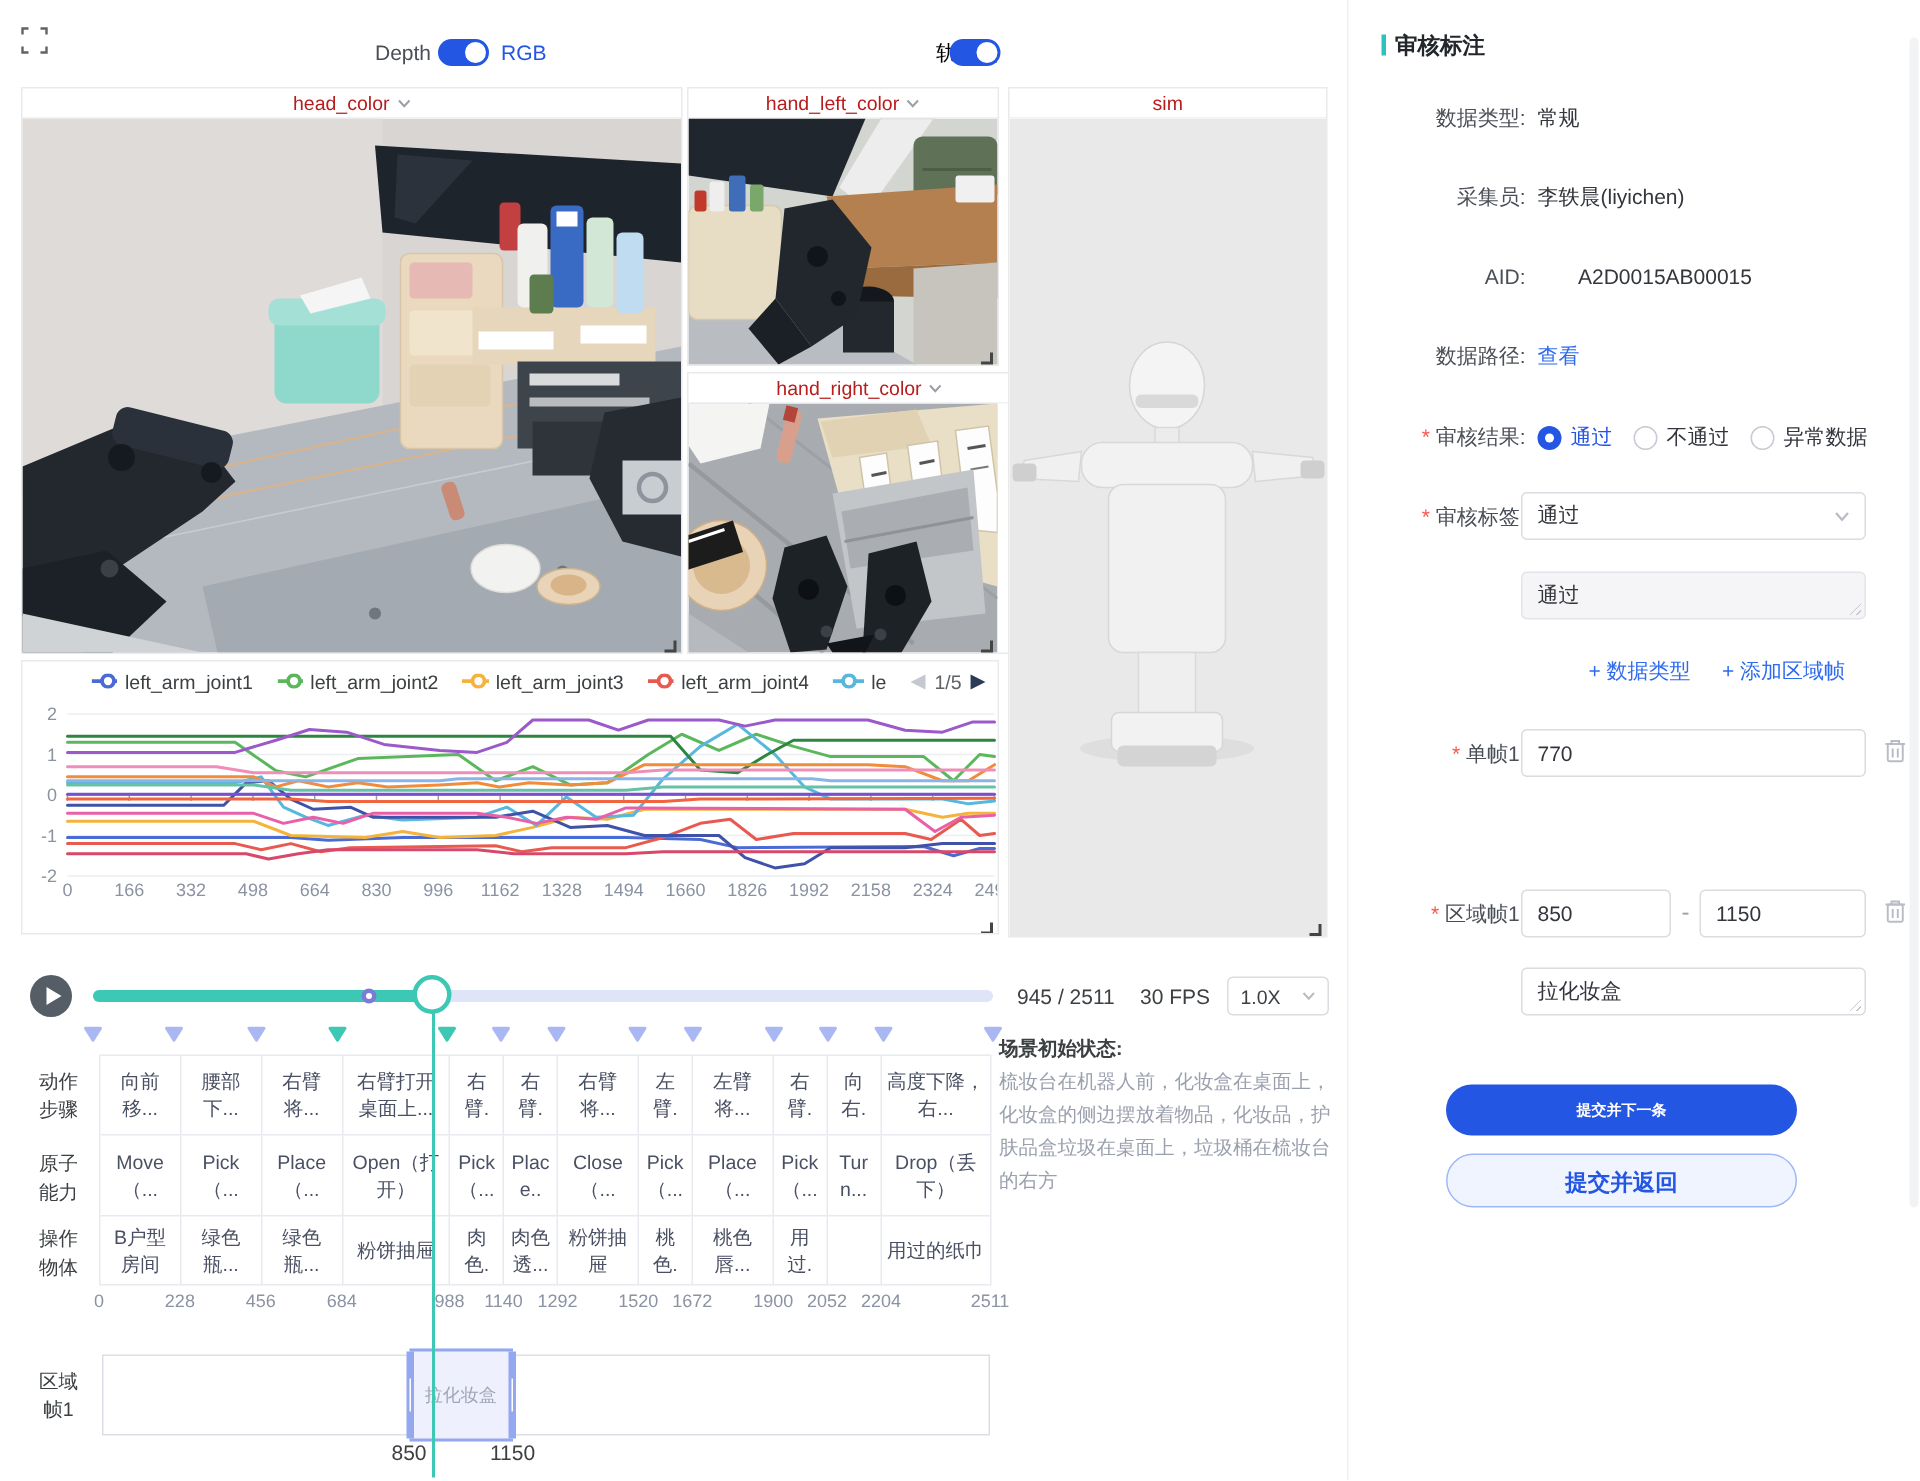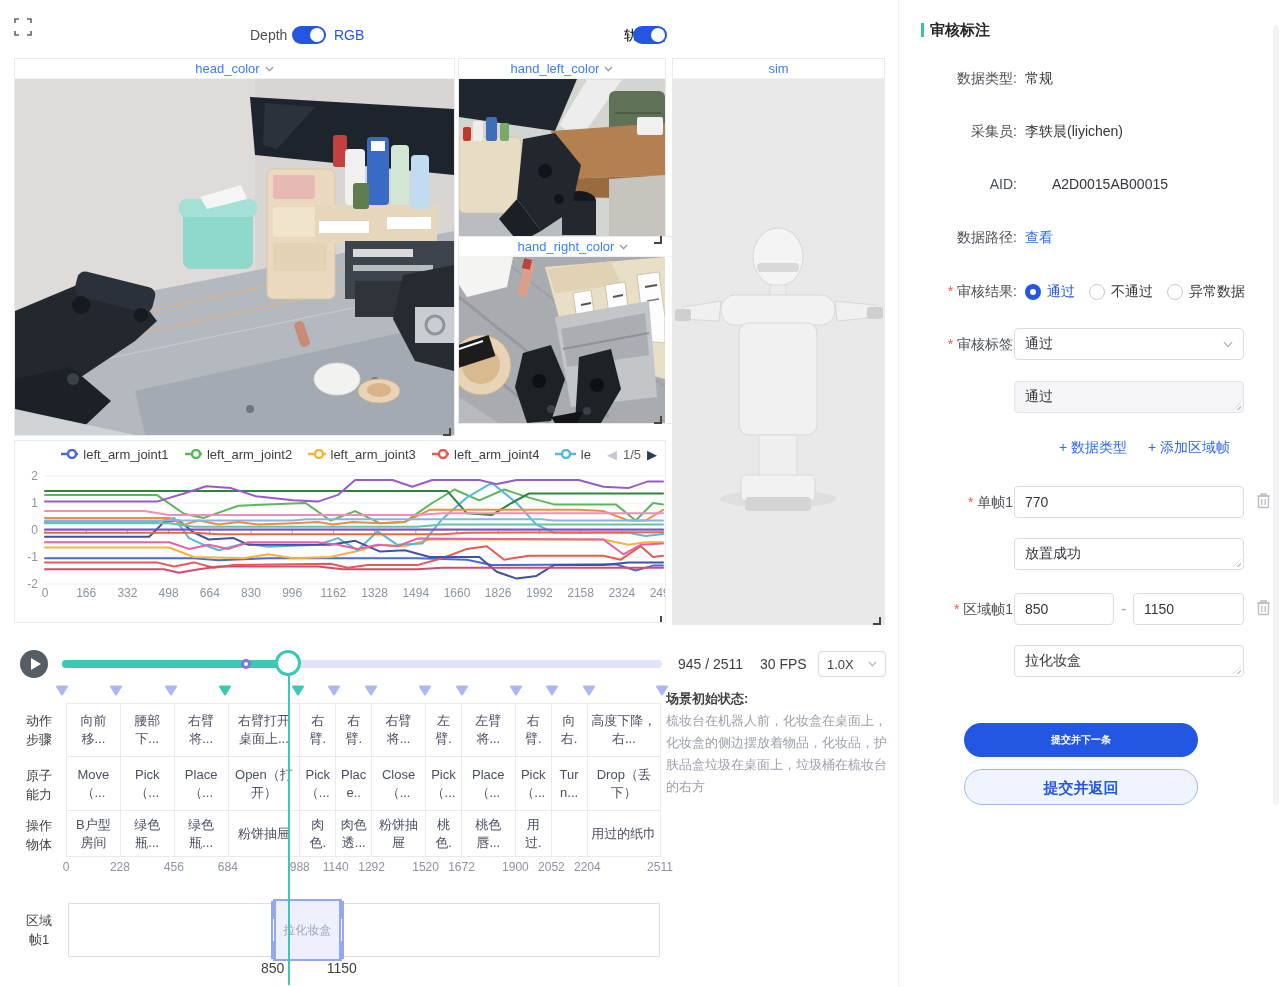--- a/index.html
+++ b/index.html
@@ -10,21 +10,21 @@
   
   .fs-btn { position:absolute; left:14px; top:18px; width:18px; height:18px; cursor:pointer; }
   .lbl { position:absolute; font-size:14px; color:#4a4f57; }
   .toggle { position:absolute; width:34px; height:18px; border-radius:9px; background:#2456e4; cursor:pointer; }
   .toggle .knob { position:absolute; right:2px; top:2px; width:14px; height:14px; border-radius:50%; background:#fff; }
   .rgb-lbl { color:#2456e4; }
 
   
   .panel { position:absolute; border:1px solid #e9eaee; background:#fff; }
   .panel-hd { height:20px; display:flex; align-items:center; justify-content:center; gap:5px;
-              font-size:13px; color:#3b82f6; border-bottom:1px solid #f1f2f4; cursor:pointer; }
+              font-size:13px; color:#b91c1c; border-bottom:1px solid #f1f2f4; cursor:pointer; }
   .panel-hd svg { margin-top:1px; }
   .cam-body { display:block; }
   .rs-handle { position:absolute; width:11px; height:11px; cursor:nwse-resize; z-index:8; }
 
   
   .action-panel { position:absolute; left:14px; top:440px; width:652px; height:183px; border:1px solid #e9eaee; background:#fff; overflow:hidden; }
   .action-title { height:22px; line-height:22px; text-align:center; font-size:13px; color:#3c4043; border-bottom:1px solid #f1f2f4; }
   .legend-row { height:26px; display:flex; align-items:center; padding:0 8px 0 46px; font-size:13px; color:#3c4043; }
   .legend-item { display:flex; align-items:center; gap:5px; margin-right:16px; white-space:nowrap; overflow:hidden; cursor:pointer; }
   .legend-item:last-of-type { max-width:30px; }
@@ -219,21 +219,21 @@
         <circle cx="100" cy="120" r="5" fill="#11151a"></circle>
       <polygon points="58,120 82,152 60,164 40,140" fill="#1b2026"></polygon>
     </svg>
     <div class="rs-handle" style="left:193px;top:172px;">
       <svg width="11" height="11" viewBox="0 0 11 11" fill="none" stroke="#444" stroke-width="2">
           <path d="M9 2 V9 H2"></path>
         </svg>
     </div>
   </div>
 
-  <div class="panel" style="left:458px;top:236px;width:230px;height:188px;">
+  <div class="panel" style="left:458px;top:248px;width:230px;height:188px;">
     <div class="panel-hd">
       <span>hand_right_color</span>
       <svg width="9" height="6" viewBox="0 0 9 6" fill="none" stroke="#9aa0a6" stroke-width="1.4">
           <path d="M1 1 L4.5 4.8 L8 1"></path>
         </svg>
     </div>
     <svg class="cam-body" width="206" height="166" viewBox="0 0 206 166">
       <rect width="206" height="166" fill="#a8abaf"></rect>
       <line x1="0" y1="40" x2="150" y2="160" stroke="#969a9e" stroke-width="3"></line>
       <line x1="0" y1="90" x2="90" y2="166" stroke="#969a9e" stroke-width="3"></line>
@@ -604,23 +604,20 @@
     <input class="num-input" style="left: 115px; top: 486px; width: 230px;" value="770">
     <div class="trash" style="top:492px;">
       <svg width="15" height="17" viewBox="0 0 15 17" fill="none" stroke="#b8bcc4" stroke-width="1.3">
         <path d="M1 4 H14"></path>
             <path d="M5 4 V2 H10 V4"></path>
             <rect x="2.5" y="4" width="10" height="11.5" rx="1"></rect>
             <path d="M5.8 7 V13"></path>
             <path d="M9.2 7 V13"></path>
       </svg>
     </div>
-    <div class="txtarea white" style="top:538px;">
-      <span>放置成功</span>
-    </div>
 
     <div class="frow" style="left:22px;top:601px;width:96px;">
       <span class="flabel req">区域帧1:</span>
     </div>
     <input class="num-input" style="left: 115px; top: 593px; width: 100px;" value="850">
     <span style="position:absolute;left:222px;top:600px;color:#9aa0ad;">-</span>
     <input class="num-input" style="left: 234px; top: 593px; width: 111px;" value="1150">
     <div class="trash" style="top:599px;">
       <svg width="15" height="17" viewBox="0 0 15 17" fill="none" stroke="#b8bcc4" stroke-width="1.3">
         <path d="M1 4 H14"></path>

